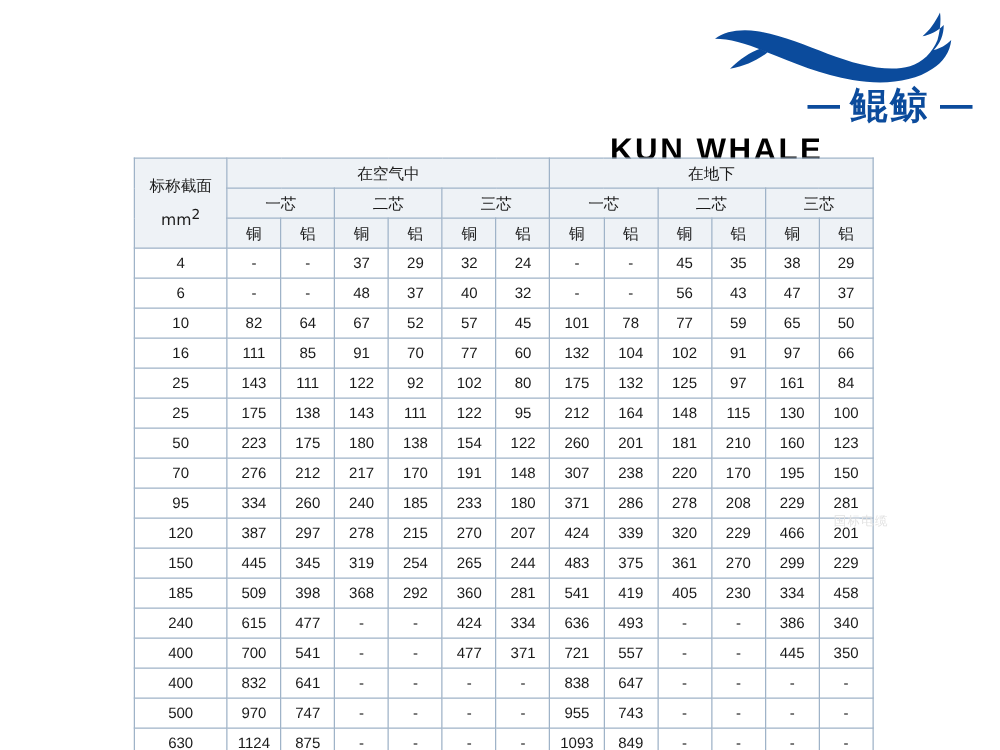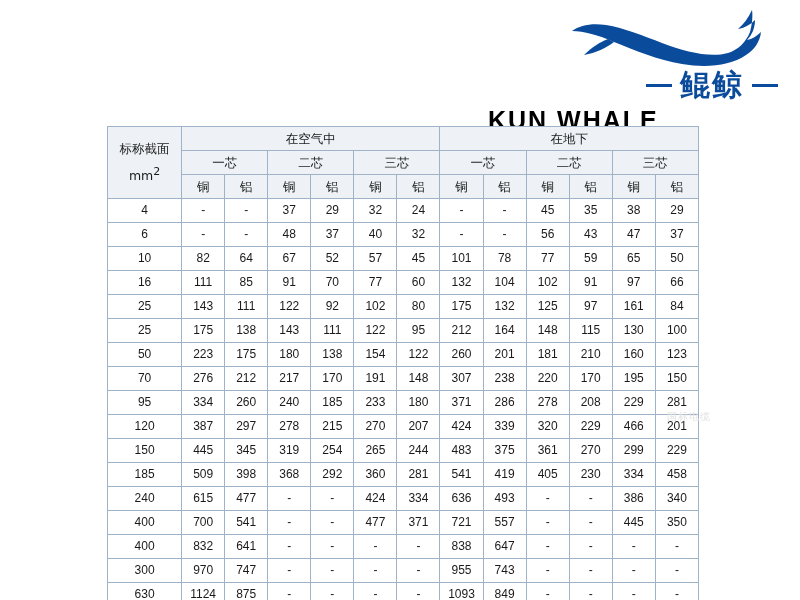--- a/index.html
+++ b/index.html
@@ -415,21 +415,21 @@
             <td>-</td>
             <td>-</td>
             <td>838</td>
             <td>647</td>
             <td>-</td>
             <td>-</td>
             <td>-</td>
             <td>-</td>
           </tr>
           <tr>
-            <td>300</td>
+            <td>500</td>
             <td>970</td>
             <td>747</td>
             <td>-</td>
             <td>-</td>
             <td>-</td>
             <td>-</td>
             <td>955</td>
             <td>743</td>
             <td>-</td>
             <td>-</td>

